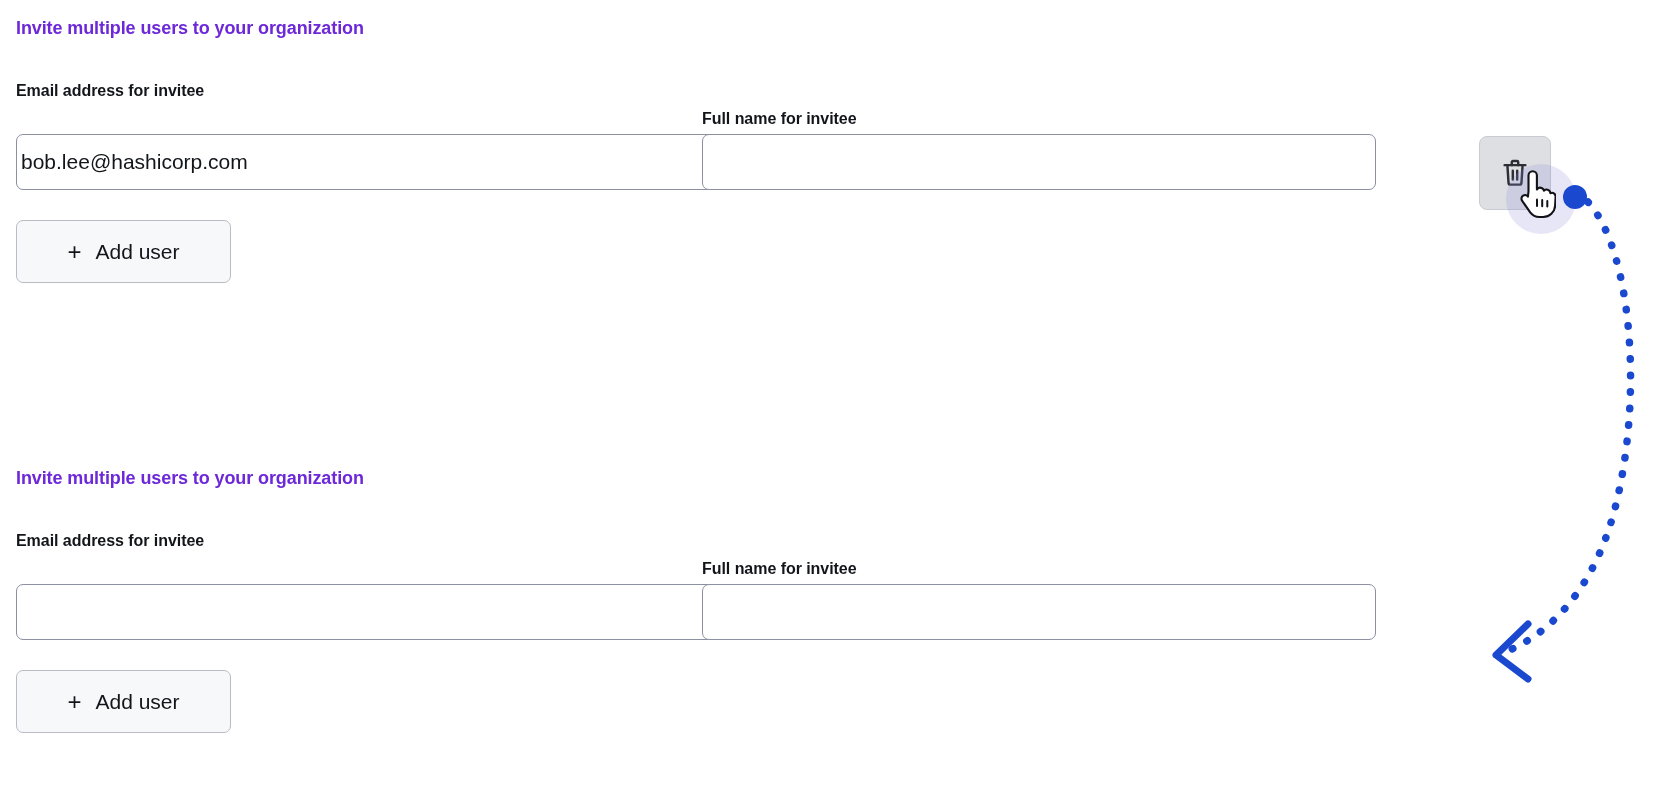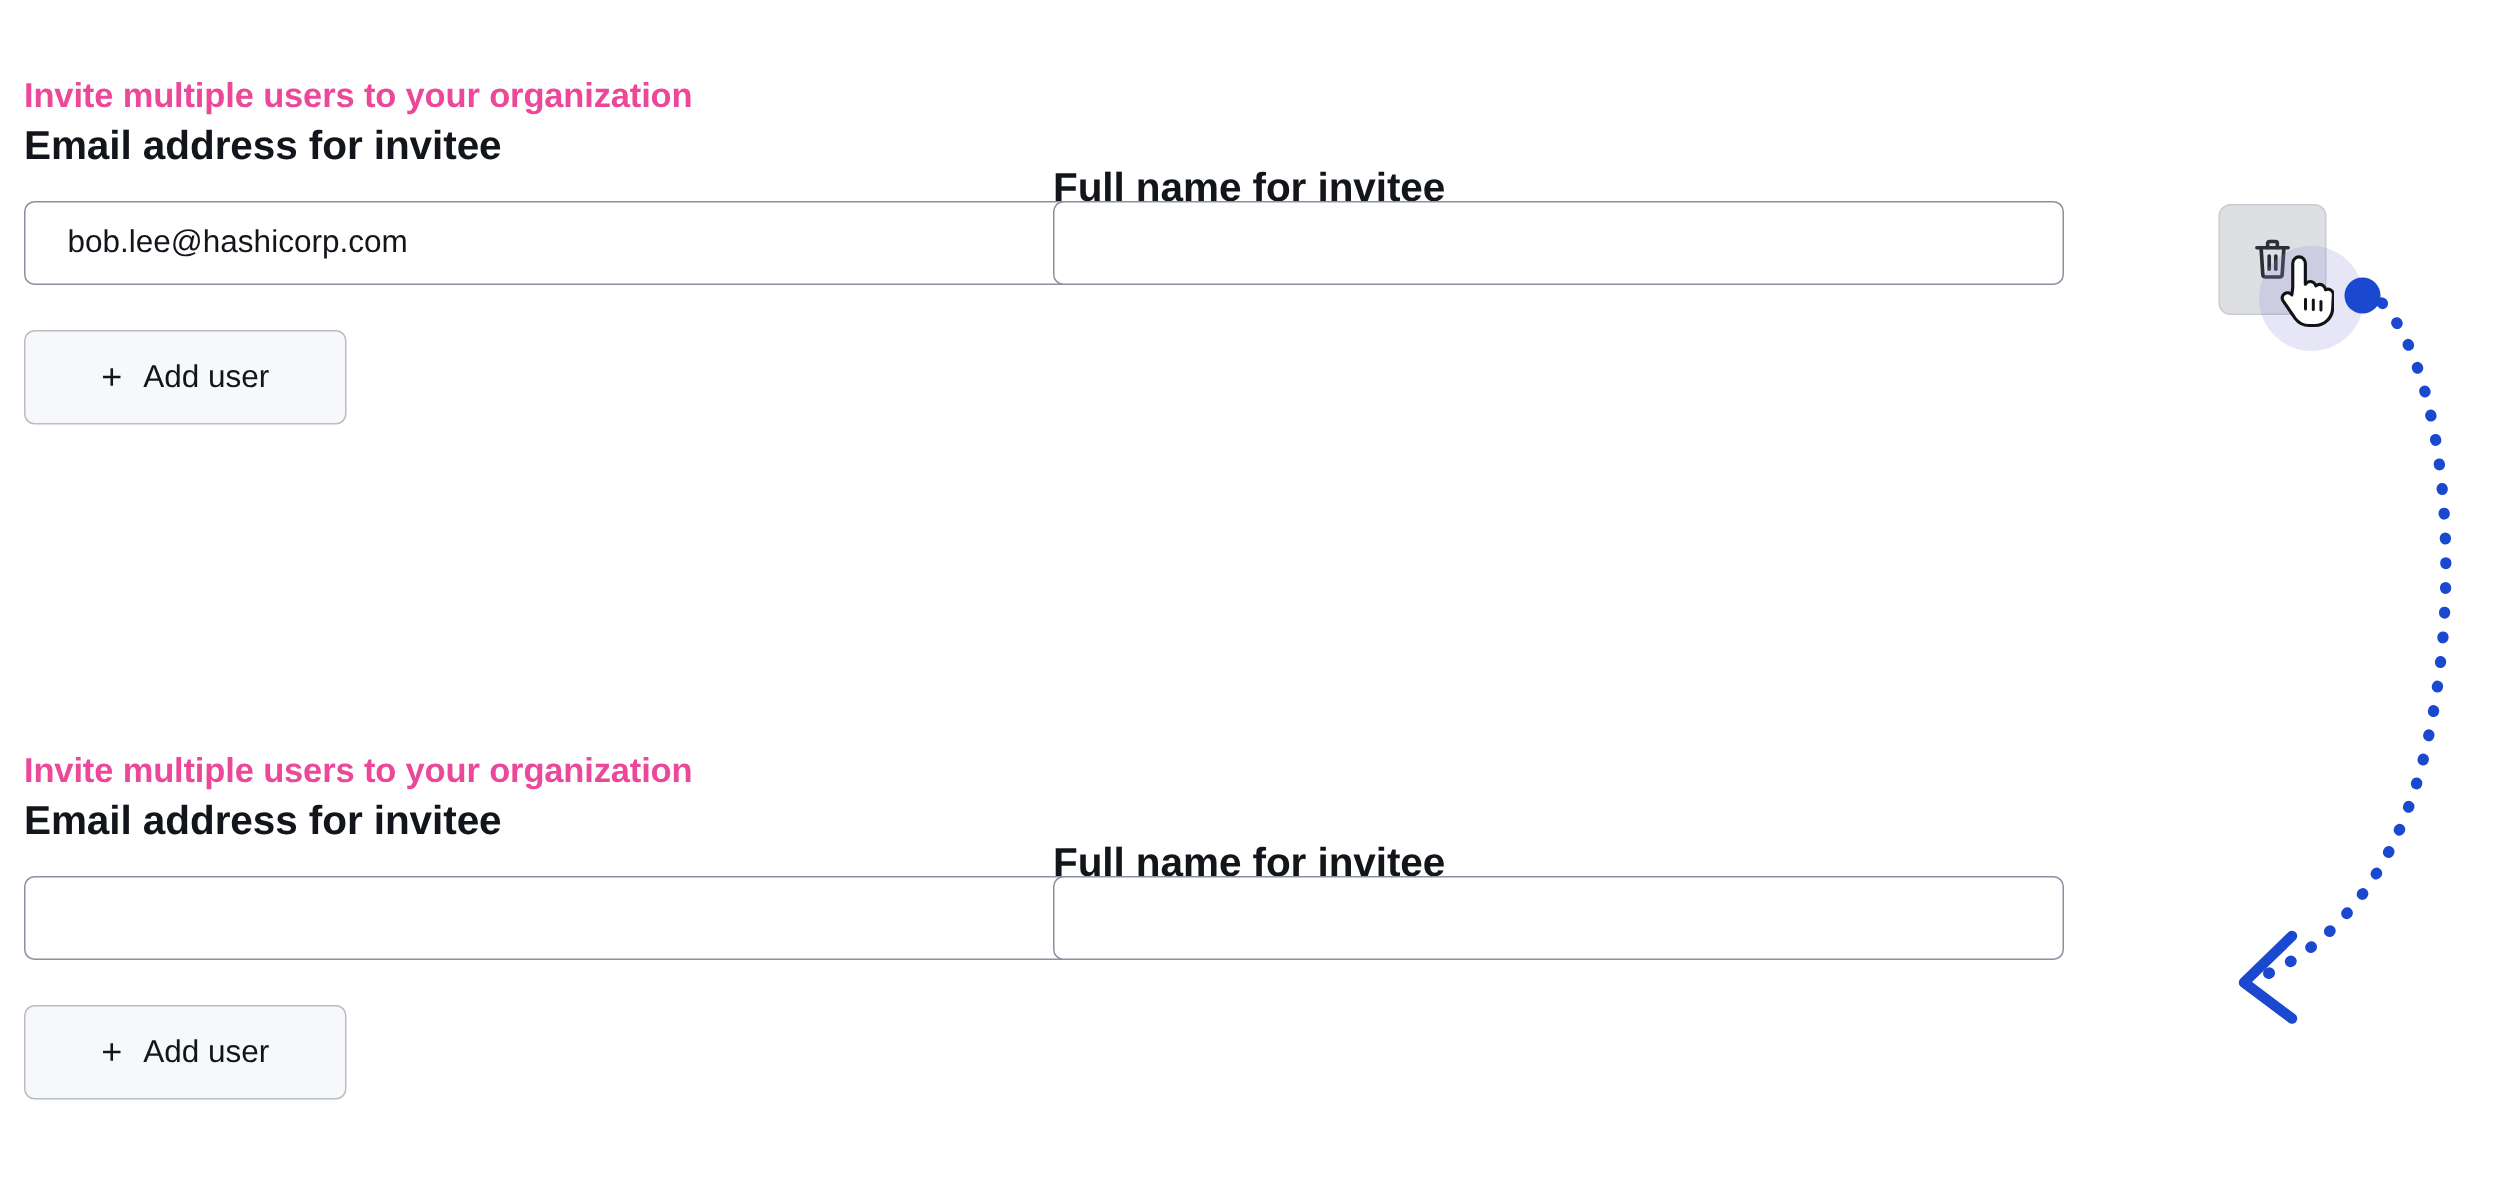--- a/index.html
+++ b/index.html
@@ -29,52 +29,51 @@
     left: 0;
     width: 1672px;
   }
   .invite-section.first  { top: 0px; }
   .invite-section.second { top: 450px; }
 
   .section-heading {
     position: absolute;
     left: 16px;
     top: 18px;
-    font-size: 23px;
+    font-size: 18px;
     font-weight: 700;
     letter-spacing: -0.1px;
-    color: #ec4899;
+    color: #6d28d9;
     white-space: nowrap;
-    margin-top: 32px;
   }
 
   .field-label {
     position: absolute;
     top: 82px;
-    font-size: 27px;
+    font-size: 16px;
     font-weight: 700;
     letter-spacing: -0.05px;
     color: #12151a;
     white-space: nowrap;
   }
   .field-label.email { left: 16px; }
   .field-label.name  { left: 702px; margin-top: 28px; }
 
   .text-input {
     position: absolute;
     top: 134px;
     height: 56px;
     box-sizing: border-box;
     border: 1.6px solid #8c90a0;
     border-radius: 7px;
     background: #ffffff;
     font-family: "Liberation Sans", sans-serif;
     font-size: 21px;
     color: #12151a;
-    padding: 0 28px;
+    padding: 0 4px;
     outline: none;
   }
   .text-input::placeholder { color: #9aa0ab; }
   .text-input.email { left: 16px;  width: 720px; }
   .text-input.name  { left: 702px; width: 674px; }
 
   .delete-button {
     position: absolute;
     left: 1479px;
     top: 136px;

